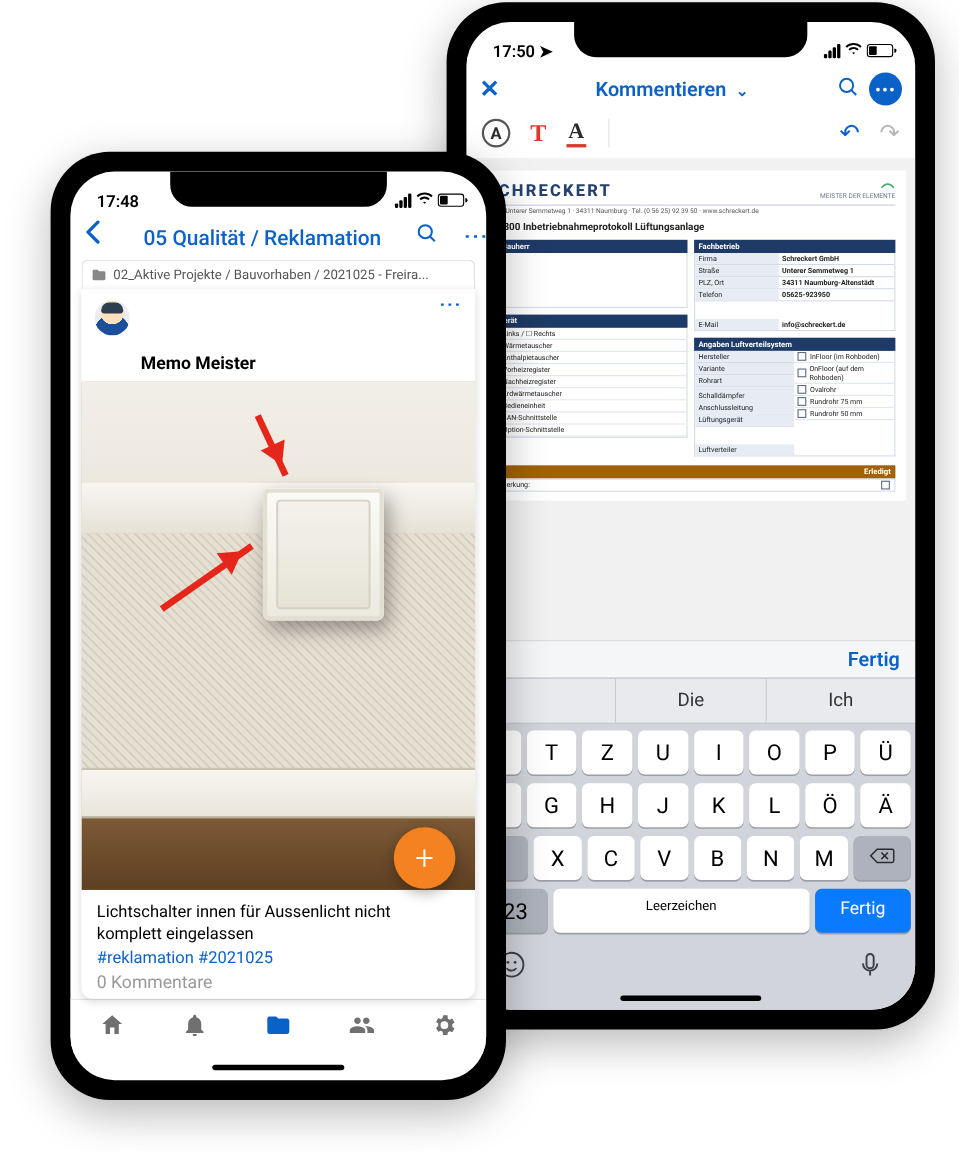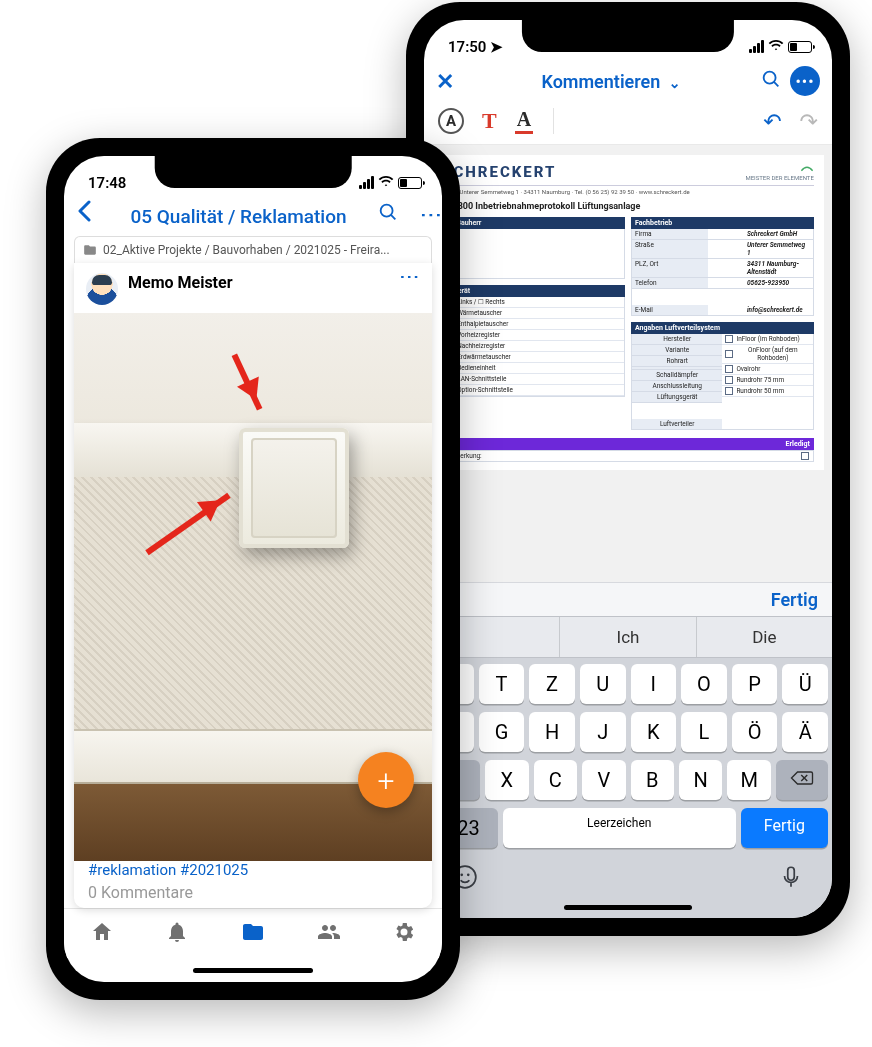--- a/index.html
+++ b/index.html
@@ -79,21 +79,21 @@
   }
   .card-head { display:flex; align-items:flex-start; gap:10px; padding:10px 12px 8px; }
   .avatar {
     width:32px;height:32px;border-radius:50%;
     background:radial-gradient(circle at 50% 35%, #ffe0bd 0 40%, transparent 41%),
                radial-gradient(circle at 50% 90%, #1b4f9c 0 48%, transparent 49%),
                #e9eef5;
     position:relative; flex:0 0 auto;
   }
   .avatar::after{content:"";position:absolute;top:2px;left:6px;right:6px;height:10px;background:#2c3e50;border-radius:10px 10px 4px 4px;}
-  .card-head .who { flex:1; }
+  .card-head .who { flex:1;margin-top:47px; }
   .card-head .name{font-size:16px;font-weight:700;}
   .card-head .meta{font-size:12px;color:#888;}
   .card-head .kebab{color:#0a62c9;font-size:20px;transform:rotate(90deg);line-height:8px;}
 
   .photo {
     flex:1; position:relative; overflow:hidden;
     background:#bfb9ad;
   }
   
   .photo .wall-top{position:absolute;top:0;left:0;right:0;height:30%;
@@ -182,27 +182,27 @@
   .logo-row{display:flex;align-items:center;justify-content:space-between;margin-bottom:4px;}
   .logo{font-size:15px;font-weight:800;letter-spacing:2px;color:#25426f;}
   .elem{font-size:6px;color:#6a7a8a;text-align:right;line-height:1.1;}
   .addr{font-size:6px;color:#555;border-top:1px solid #ccd;padding-top:2px;margin-bottom:6px;}
   .doc-title{font-size:9px;font-weight:700;margin-bottom:6px;}
 
   .secs{display:flex;gap:6px;}
   .col{flex:1;}
   .sec-h{background:#1e3a66;color:#fff;font-size:7px;font-weight:700;padding:2px 4px;}
   .sec-body{border:1px solid #d5dbe6;border-top:none;}
-  .kv{display:flex;border-bottom:1px solid #d5dbe6;gap:36px;}
+  .kv{display:flex;border-bottom:1px solid #d5dbe6;}
   .kv:last-child{border-bottom:none;margin-top:16px;}
   .kv .k{width:42%;background:#e7ecf4;padding:1px 3px;font-size:6.5px;}
-  .kv .v{flex:1;padding:1px 3px;font-size:6.5px;font-weight:700;font-style:italic;}
+  .kv .v{flex:1;padding:1px 3px;font-size:6.5px;font-weight:700;}
   .chk{display:flex;align-items:center;gap:3px;padding:1px 3px;border-bottom:1px solid #e1e6ef;font-size:6.4px;}
   .chk::before{content:"";width:6px;height:6px;border:1px solid #5b6b84;}
-  .erledigt{display:flex;justify-content:space-between;background:#6d28d9;color:#fff;font-size:7px;font-weight:700;padding:2px 4px;margin-top:8px;}
+  .erledigt{display:flex;justify-content:space-between;background:#a16207;color:#fff;font-size:7px;font-weight:700;padding:2px 4px;margin-top:8px;}
   .bem{border:1px solid #d5dbe6;padding:1px 4px;font-size:6.5px;display:flex;justify-content:space-between;align-items:center;}
   .bem .box{width:8px;height:8px;border:1px solid #5b6b84;}
 
   
   .kbwrap{background:#d1d4da;}
   .done-row{display:flex;justify-content:flex-end;padding:6px 14px;background:#f5f6f8;border-top:1px solid #d7d9de;}
   .done-row .done{color:#0a62c9;font-size:18px;font-weight:600;}
   .sugg{display:flex;border-top:1px solid #bfc2c8;border-bottom:1px solid #bfc2c8;background:#e8eaee;}
   .sugg div{flex:1;text-align:center;padding:10px 0;font-size:17px;color:#333;}
   .sugg div + div{border-left:1px solid #c7cace;}
@@ -323,21 +323,21 @@
                 <div class="kv">
                   <div class="k">Telefon</div>
                   <div class="v">05625-923950</div>
                 </div>
                 <div class="kv">
                   <div class="k">E-Mail</div>
                   <div class="v">info@schreckert.de</div>
                 </div>
               </div>
             <div class="sec-h" style="margin-top:6px;">Angaben Luftverteilsystem</div>
-            <div class="sec-body" style="display:flex;text-align:center;">
+            <div class="sec-body" style="display:flex;">
               <div style="flex:1;" id="luftL">
                   <div class="kv">
                     <div class="k" style="width:100%">Hersteller</div>
                   </div>
                   <div class="kv">
                     <div class="k" style="width:100%">Variante</div>
                   </div>
                   <div class="kv">
                     <div class="k" style="width:100%">Rohrart</div>
                   </div>
@@ -378,22 +378,22 @@
         </div>
       </div>
     </div>
 
     <div class="kbwrap">
       <div class="done-row">
         <span class="done">Fertig</span>
       </div>
       <div class="sugg">
         <div></div>
+        <div>Die</div>
         <div>Ich</div>
-        <div>Die</div>
       </div>
       <div class="keys">
         <div class="krow" id="kr1">
             <div class="key">R</div>
             <div class="key">T</div>
             <div class="key">Z</div>
             <div class="key">U</div>
             <div class="key">I</div>
             <div class="key">O</div>
             <div class="key">P</div>
@@ -517,20 +517,21 @@
         <div class="wall-top"></div>
         <div class="sill"></div>
         <div class="wall-bottom"></div>
         <div class="baseboard"></div>
         <div class="floor"></div>
         <div class="switch"></div>
         <div class="arrow a1"></div>
         <div class="arrow a2"></div>
       </div>
 
+      <div class="caption">Lichtschalter innen für Aussenlicht nicht komplett eingelassen</div>
       <div class="tags">#reklamation #2021025</div>
       <div class="ccount">0 Kommentare</div>
 
       <div class="fab">+</div>
     </div>
 
     <div class="tabbar">
       <span class="tab"><svg viewBox="0 0 24 24">
             <path d="M12 3l9 8h-3v9h-4v-6H10v6H6v-9H3z"></path>
           </svg></span>

